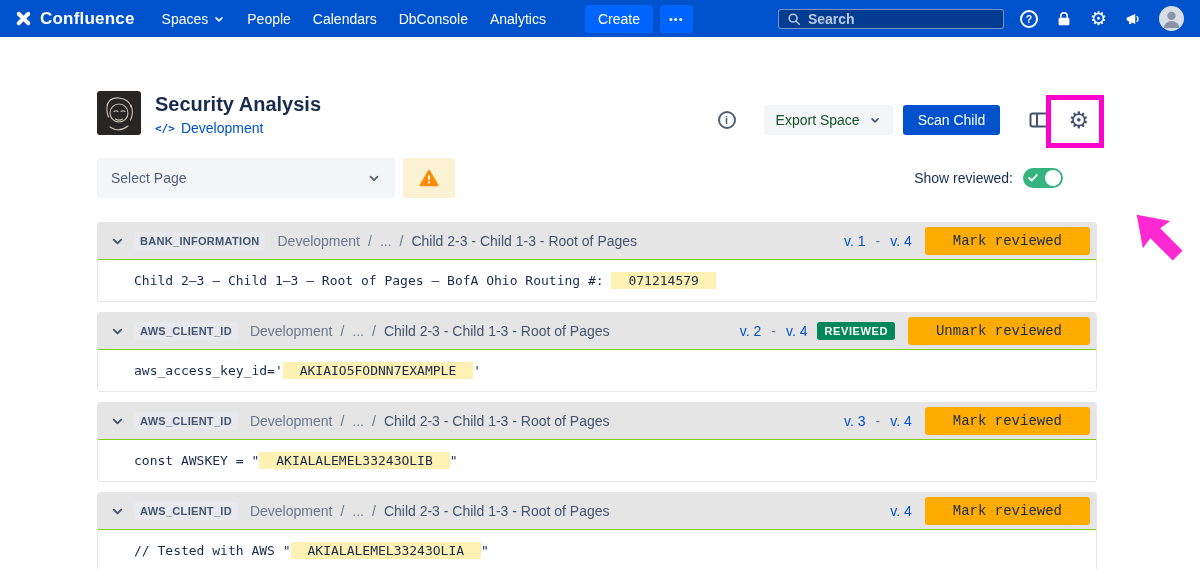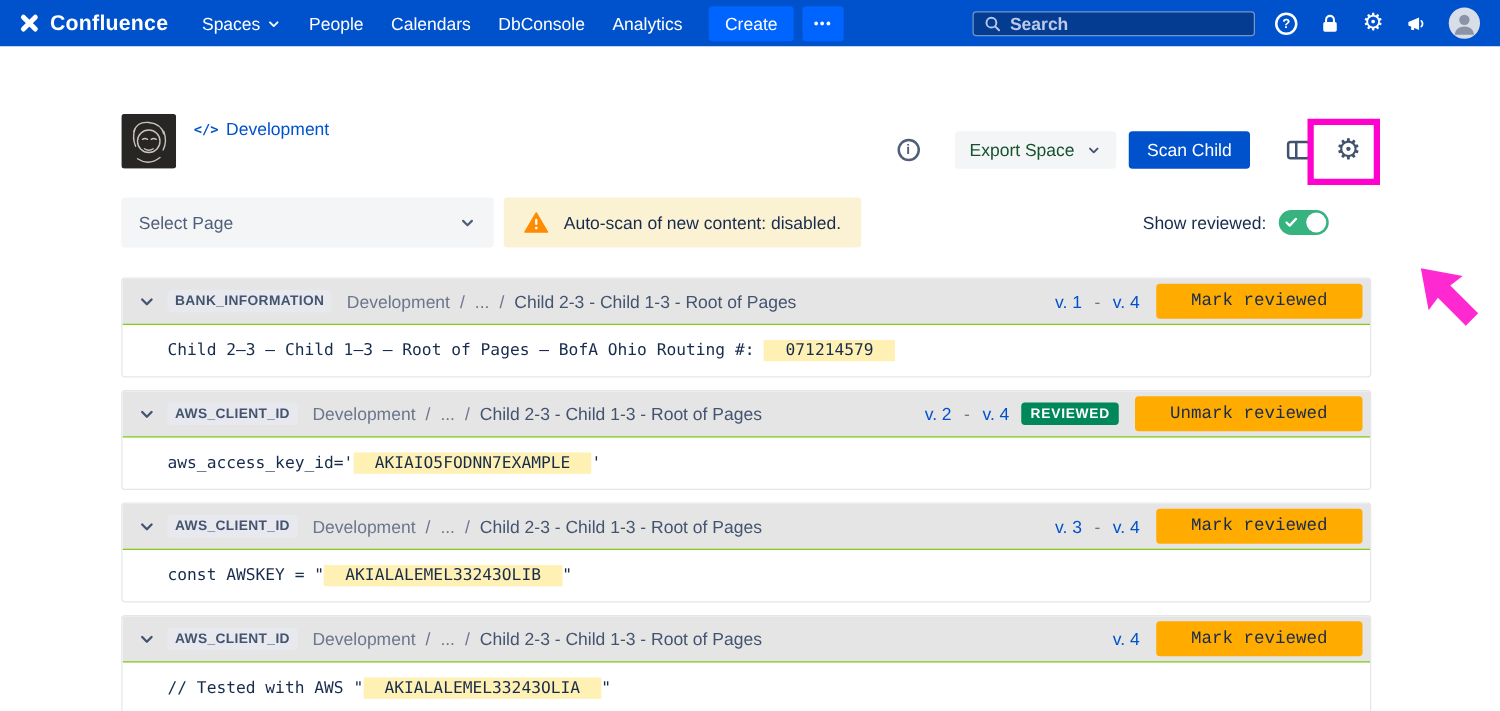--- a/index.html
+++ b/index.html
@@ -5,21 +5,21 @@
   * { box-sizing: border-box; margin: 0; padding: 0; }
   html,body { width:1200px; height:569px; overflow:hidden; background:#fff;
     font-family:"Liberation Sans", sans-serif; color:#172B4D; }
   body { position:relative; }
 
   
   .topnav { height:37px; background:#0052CC; display:flex; align-items:center; padding:0 12px; color:#fff; }
   .brand { display:flex; align-items:center; gap:7px; margin:0 16px 0 2px; cursor:pointer;text-align:right; }
   .brand-text { font-size:17px; font-weight:700; letter-spacing:.2px; }
   .nav-item { font-size:14px; padding:0 11px; display:flex; align-items:center; gap:5px; cursor:pointer; white-space:nowrap; }
-  .create-btn { margin-left:10px; background:#0065FF; color:#fff; border:none; border-radius:3px; font-size:14px; padding:6px 13px; cursor:pointer; font-family:inherit; }
+  .create-btn { margin-left:28px; background:#0065FF; color:#fff; border:none; border-radius:3px; font-size:14px; padding:6px 13px; cursor:pointer; font-family:inherit; }
   .more-btn { margin-left:7px; background:#0065FF; color:#fff; border:none; border-radius:3px; font-size:11px; letter-spacing:1px; padding:8px 9px; cursor:pointer; font-family:inherit; }
   .search { margin-left:auto; margin-right:16px; width:226px; height:20px; border:1px solid rgba(255,255,255,.45); background:rgba(9,30,66,.42); border-radius:3px; display:flex; align-items:center; gap:7px; padding:0 8px; cursor:text;font-weight:bold; }
   .search-text { color:#BCC9E8; font-size:14px; }
   .nav-icons { display:flex; align-items:center; gap:17px; margin-right:4px; }
   .nav-icons > span { cursor:pointer; display:flex; align-items:center; }
   .help-circle { width:18px; height:18px; border:2px solid #fff; border-radius:50%; display:flex; align-items:center; justify-content:center; font-size:10.5px; font-weight:700; }
   .gear-glyph { font-family:"DejaVu Sans", sans-serif; font-size:19px; line-height:1; }
   .avatar { width:25px; height:25px; border-radius:50%; background:#D8DEE7; overflow:hidden; display:flex; align-items:flex-end; justify-content:center; }
 
   
@@ -140,20 +140,21 @@
           <path d="M34 14 q3 8 -0.5 15"></path>
           <circle cx="22" cy="22" r="9"></circle>
           <path d="M17 20.5 q2 -1.5 4 0"></path>
           <path d="M24 20.5 q2 -1.5 4 0"></path>
           <path d="M18.5 28 q3.5 2.3 7 0"></path>
           <path d="M13 36 q9 6 18 -1"></path>
         </g>
       </svg>
     </span>
     <div class="space-meta">
+      <div class="space-title">Security Analysis</div>
       <div class="space-link-row">
         <span class="code-tag">&lt;/&gt;</span>
         <span>Development</span>
       </div>
     </div>
     <div class="actions">
       <span class="info-circle">i</span>
       <button class="export-btn">
         <span>Export Space</span>
         <svg width="12" height="12" viewBox="0 0 16 16">
@@ -179,21 +180,20 @@
       <svg width="14" height="14" viewBox="0 0 16 16">
           <path d="M4 6.5 L8 10.5 L12 6.5" fill="none" stroke="#505F79" stroke-width="2" stroke-linecap="round" stroke-linejoin="round"></path>
         </svg>
     </div>
     <div class="warn">
       <svg width="20" height="18" viewBox="0 0 20 18">
         <path d="M10 1.5 L18.8 16.5 H1.2 Z" fill="#FF8B00" stroke="#FF8B00" stroke-width="1.5" stroke-linejoin="round"></path>
         <rect x="9.1" y="6" width="1.8" height="5" rx="0.9" fill="#fff"></rect>
         <circle cx="10" cy="13.4" r="1.1" fill="#fff"></circle>
       </svg>
-      <span>Auto-scan of new content: disabled.</span>
     </div>
     <div class="show-rev">
       <span>Show reviewed:</span>
       <span class="toggle">
         <svg width="10" height="10" viewBox="0 0 12 12">
             <path d="M1.5 6 l3 3 L10.5 2.5" fill="none" stroke="#fff" stroke-width="2.2" stroke-linecap="round" stroke-linejoin="round"></path>
           </svg>
         <span class="knob"></span>
       </span>
     </div>

